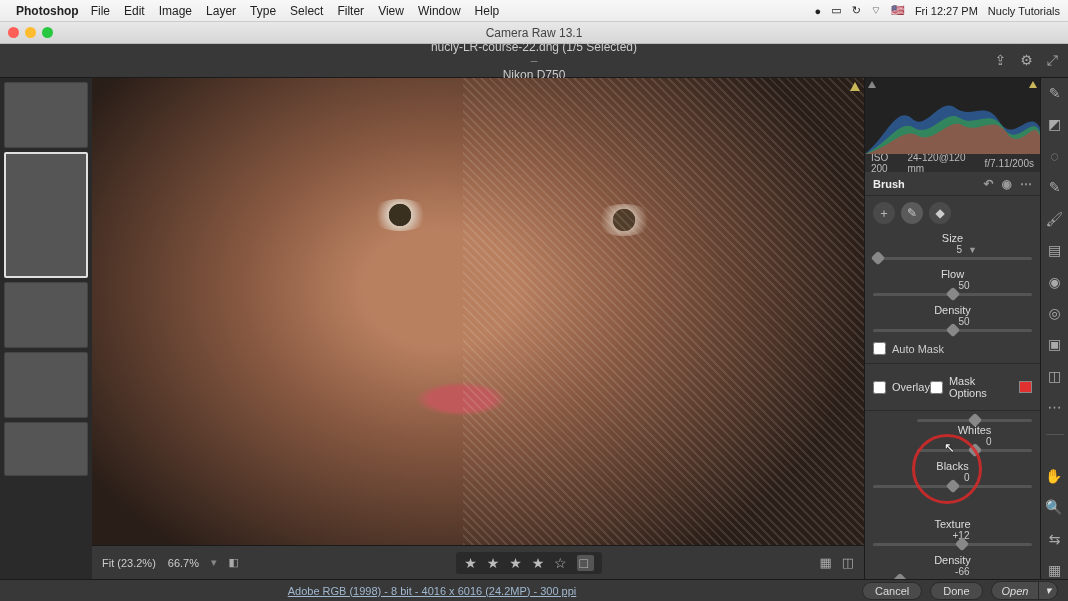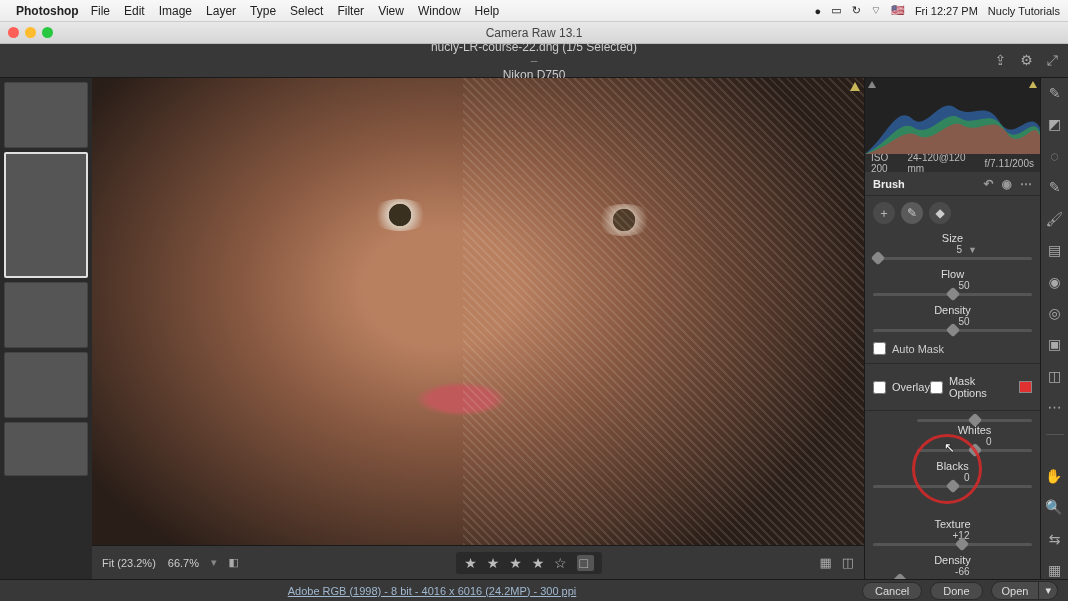--- a/index.html
+++ b/index.html
@@ -85,21 +85,21 @@
 
 .side-toolbar{width:28px;background:#3a3a3a;border-left:1px solid #1a1a1a;display:flex;flex-direction:column;align-items:center;padding-top:6px;gap:14px;color:#aaa;font-size:14px;}
 .side-toolbar .tool{width:18px;height:18px;display:flex;align-items:center;justify-content:center;cursor:pointer;}
 .side-toolbar .sep{width:18px;height:1px;background:#555;margin:4px 0;}
 
 
 .app-footer{height:22px;background:#383838;border-top:1px solid #1a1a1a;display:flex;align-items:center;color:#bbb;font-size:11px;padding:0 10px;}
 .app-footer .meta{margin:0 auto;color:#a0b8d0;text-decoration:underline;}
 .app-footer .btn{background:#4a4a4a;border:1px solid #2a2a2a;color:#ddd;padding:2px 12px;border-radius:10px;margin-left:8px;font-size:11px;cursor:pointer;}
 .app-footer .btn.split{display:flex;align-items:center;padding:0;}
-.app-footer .btn.split span{padding:2px 10px;}
+.app-footer .btn.split span{padding:2px 10px;font-style:italic;}
 .app-footer .btn.split .dd{border-left:1px solid #2a2a2a;padding:2px 6px;}
 </style>
 </head>
 <body>
 
 <div class="mac-menubar">
   <span class="apple"></span>
   <span class="app-name">Photoshop</span>
   <span class="menu-item">File</span>
   <span class="menu-item">Edit</span>

